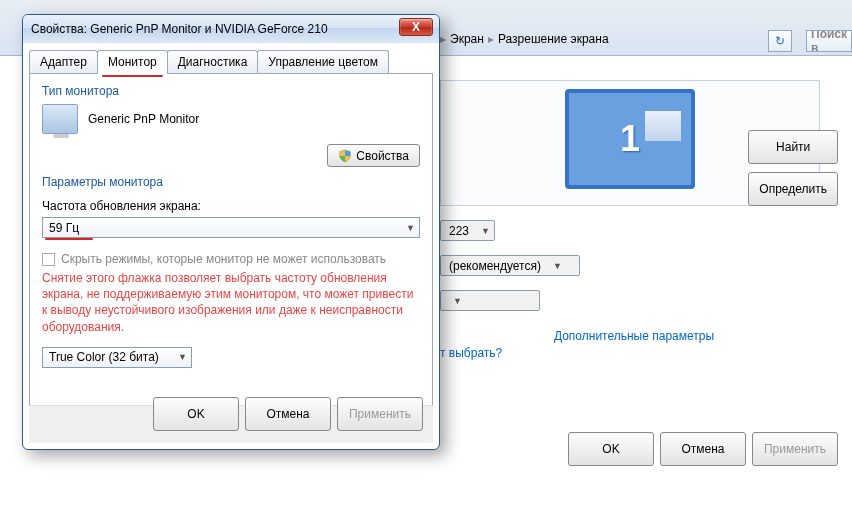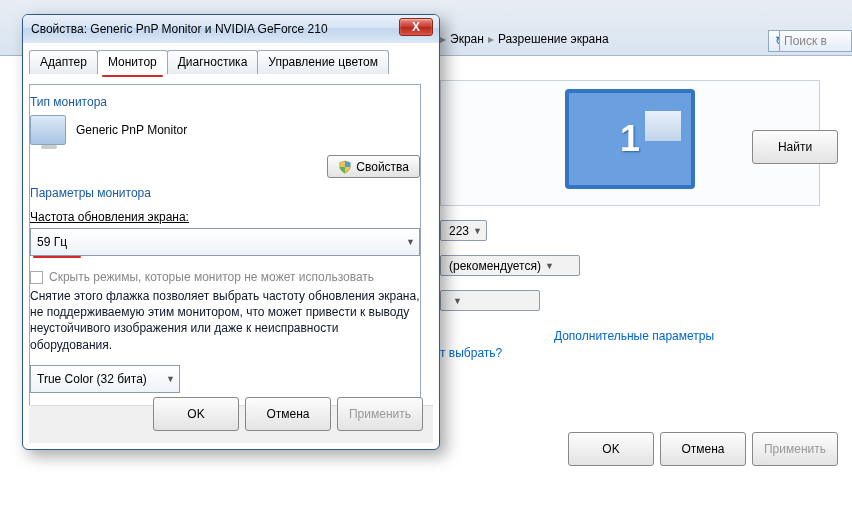--- a/index.html
+++ b/index.html
@@ -5,67 +5,67 @@
 * { box-sizing: border-box; margin: 0; padding: 0; font-family: "Segoe UI", Tahoma, sans-serif; font-size: 12px; }
 body { width: 852px; height: 512px; background: #fff; position: relative; overflow: hidden; }
 
 
 .bg-window { position: absolute; top: 0; left: 0; right: 0; bottom: 0; }
 .bg-titlebar { height: 56px; background: linear-gradient(#e8edf3, #d9e4f1); border-bottom: 1px solid #a9b6c8; position: relative; }
 .bg-crumbs { position: absolute; top: 32px; left: 440px; display: flex; align-items: center; gap: 4px; color: #000; }
 .crumb-sep { color: #888; }
 .bg-refresh, .bg-search { position: absolute; top: 30px; height: 22px; border: 1px solid #8fa9c7; background: linear-gradient(#fdfefe,#e4ecf7); display:flex; align-items:center; justify-content:center; }
 .bg-refresh { right: 60px; width: 24px; }
-.bg-search { right: 0; width: 73px; padding-left:4px; color:#888; justify-content:flex-start; overflow:hidden; }
+.bg-search { right: 0; width: 46px; padding-left:4px; color:#888; justify-content:flex-start; overflow:hidden;font-weight:bold; }
 
 .bg-content { position: absolute; left: 440px; right: 12px; top: 80px; }
 .monitor-box { width: 130px; height: 100px; background: #6aa0e0; border: 4px solid #3573c4; border-radius: 4px; margin: 20px 0 0 20px; display:flex; align-items:center; justify-content:center; position:relative; }
 .monitor-panel { position:absolute; top:18px; right:10px; width:36px; height:30px; background:linear-gradient(#e8f0fa,#c2d4eb); }
 .monitor-num { font-size: 36px; color:#fff; font-weight:bold; text-shadow:1px 1px 2px #2a5fa0; }
 
 .side-buttons { position:absolute; top:130px; right:14px; display:flex; flex-direction:column; gap:8px; }
 .win-btn { min-width:86px; height:23px; background:linear-gradient(#fdfdfd,#e3e3e3); border:1px solid #888; border-radius:3px; padding:16px 10px; display:flex; align-items:center; justify-content:center; cursor:pointer; }
 
-.bg-dropdown { height:21px; border:1px solid #8b9bb0; background:#f2f2f2; display:inline-flex; align-items:center; padding:0 4px 0 8px; border-radius:2px; gap:0; cursor:pointer; }
+.bg-dropdown { height:21px; border:1px solid #8b9bb0; background:#f2f2f2; display:inline-flex; align-items:center; padding:0 4px 0 8px; border-radius:2px; gap:8px; cursor:pointer; }
 .bg-dropdown .arrow { color:#555; font-size:9px; margin-left:4px; }
 .bg-row { margin: 14px 0 0 0; }
 
 .link { color:#0066cc; cursor:pointer; }
 
 .bottom-buttons { position:absolute; bottom:46px; right:14px; display:flex; gap:6px; }
 .win-btn.disabled { color:#999; cursor:default; }
 
 
 .dialog { position:absolute; top:14px; left:22px; width:418px; height:436px; background:#fff; border:1px solid #2e5a8a; border-radius:6px; box-shadow:6px 6px 16px rgba(0,0,0,0.35); overflow:hidden; }
 .dlg-titlebar { height:28px; background:linear-gradient(#eaf1f9 0%, #d6e4f4 45%, #c1d5ee 46%, #dbe8f7 100%); display:flex; align-items:center; padding:0 8px; position:relative; }
 .dlg-title { color:#000; font-size:12px; }
 .dlg-close { position:absolute; right:6px; top:3px; width:34px; height:18px; background:linear-gradient(#e68a7f,#c83b2d 49%,#b52517 50%,#d95545); border:1px solid #8a2a1f; border-radius:3px; display:flex; align-items:center; justify-content:center; color:#fff; font-weight:bold; cursor:pointer; box-shadow:0 1px 2px rgba(255,255,255,0.5) inset; }
 
-.tabstrip { display:flex; margin:6px 0 11px 6px; }
+.tabstrip { display:flex; margin:6px 0 0 6px; }
 .tab { padding:4px 10px 5px 10px; border:1px solid #9aa8bc; background:linear-gradient(#fefefe,#e8edf3); border-bottom:none; border-radius:3px 3px 0 0; margin-right:-1px; cursor:pointer; position:relative; top:1px; }
 .tab.active { background:#fff; z-index:2; }
 .tab.active .redline { position:absolute; left:4px; right:4px; bottom:-3px; height:2px; background:#d62626; border-radius:1px; }
-.tabpage { margin:0 18px 6px 6px; border:1px solid #9aa8bc; background:#fff; padding:10px 0; height:358px; position:relative; }
+.tabpage { margin:0 6px 6px 6px; border:1px solid #9aa8bc; background:#fff; padding:10px 12px; height:358px; position:relative; }
 
 .group-label { color:#1a5aa6; margin-bottom:6px; }
 .monitor-row { display:flex; align-items:center; gap:10px; margin-bottom:10px; }
 .monitor-ico { width:36px; height:30px; background:linear-gradient(#dce9f7,#a9c4e4); border:1px solid #8aa3c4; border-radius:2px; position:relative; }
 .monitor-ico::after { content:""; position:absolute; bottom:-5px; left:10px; width:16px; height:4px; background:#ccc; border-radius:2px; }
 
 .props-btn { display:flex; align-items:center; gap:4px; padding:0 10px; margin-left:auto; }
 .shield-ico { width:14px; height:14px; display:inline-block; }
 
-.field-label { margin:10px 0 4px 0;text-decoration:underline; }
-.combo { width:100%; height:28px; border:1px solid #8b9bb0; background:linear-gradient(#fff,#eef2f7); display:flex; align-items:center; padding:0 6px; cursor:pointer; position:relative;text-align:right; }
+.field-label { margin:10px 0 4px 0; }
+.combo { width:100%; height:21px; border:1px solid #8b9bb0; background:linear-gradient(#fff,#eef2f7); display:flex; align-items:center; padding:0 6px; cursor:pointer; position:relative;text-align:right; }
 .combo .arrow { position:absolute; right:4px; color:#555; font-size:9px; }
 .combo .redline2 { position:absolute; left:2px; bottom:-3px; width:48px; height:2px; background:#d62626; border-radius:1px; }
 
 .checkbox-row { display:flex; align-items:center; gap:6px; margin:14px 0 4px 0; color:#888; }
 .chk { width:13px; height:13px; border:1px solid #aaa; background:#fff; }
-.hint { color:#0f172a; line-height:1.35; margin-bottom:12px; }
+.hint { color:#ef4444; line-height:1.35; margin-bottom:12px; }
 
 .combo.small { width:150px; }
 
 .dlg-buttons { position:absolute; right:10px; bottom:12px; display:flex; gap:6px; }
 .dlg-bottom-bar { position:absolute; left:6px; right:6px; bottom:6px; height:38px; background:#f0f0f0; border-top:1px solid #dcdcdc; }
 </style>
 </head>
 <body>
 
 <div class="bg-window">
@@ -115,20 +115,23 @@
       <span class="link">Дополнительные параметры</span>
     </div>
     <div style="margin-top:3px;">
       <span class="link">т выбрать?</span>
     </div>
   </div>
 
   <div class="side-buttons">
     <div class="win-btn">
         <span>Найти</span>
+      </div>
+    <div class="win-btn">
+        <span>Определить</span>
       </div>
   </div>
 
   <div class="bottom-buttons">
     <div class="win-btn">
         <span>OK</span>
       </div>
     <div class="win-btn">
         <span>Отмена</span>
       </div>

